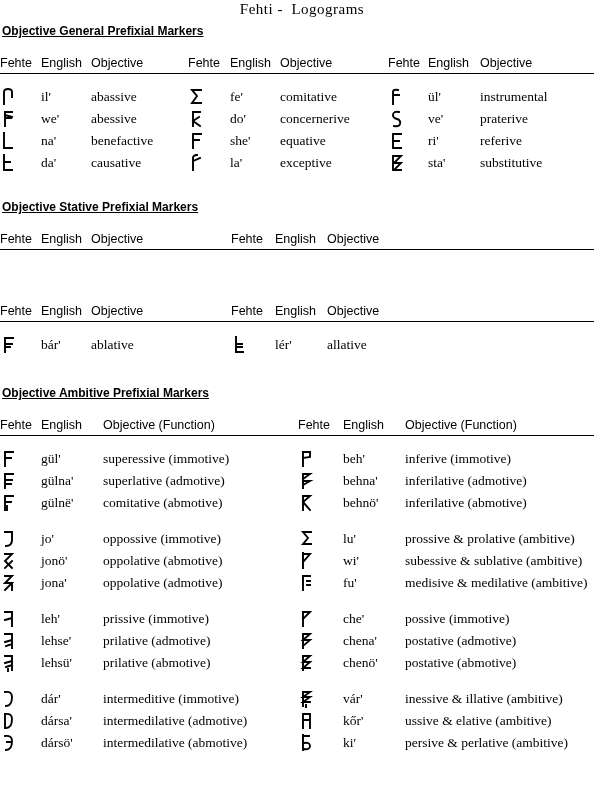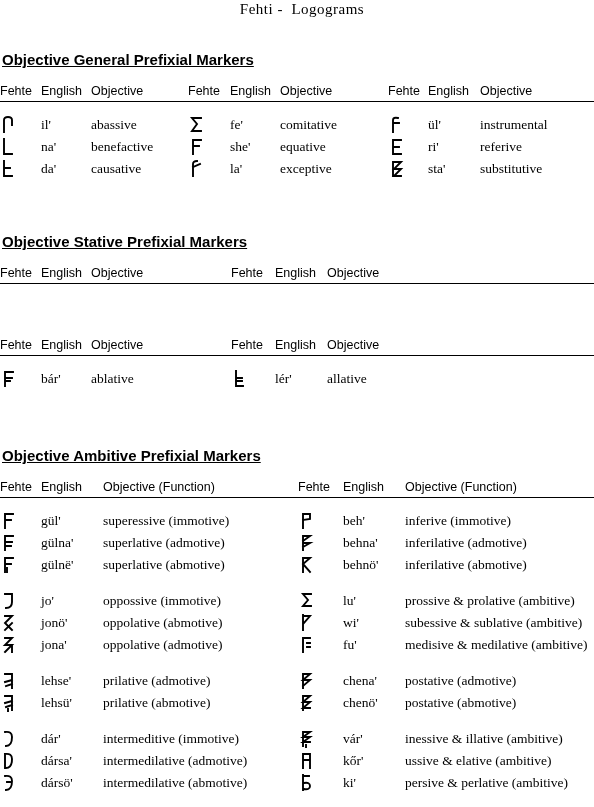--- a/index.html
+++ b/index.html
@@ -28,26 +28,25 @@
     letter-spacing: 0.5px;
     margin: 1px 0 4px 0;
     padding-left: 10px;
     white-space: pre;
   }
   .section {
     margin: 0 0 0 0;
   }
   .section-heading {
     font-family: "Liberation Sans", "DejaVu Sans", sans-serif;
-    font-size: 15px;
+    font-size: 12px;
     font-weight: bold;
     text-decoration: underline;
     padding: 0 2px 1px 2px;
     line-height: 15px;
-    margin-top: 28px;
   }
   table.grid {
     border-collapse: collapse;
     width: 594px;
     table-layout: fixed;
   }
   table.grid th {
     font-family: "Liberation Sans", "DejaVu Sans", sans-serif;
     font-size: 12.5px;
     font-weight: normal;
@@ -140,20 +139,37 @@
               <td>fe'</td>
               <td>comitative</td>
               <td class="glyph"><span class="g"><svg width="18" height="20" viewBox="0 0 16 20">
                     <path d="M4,17 L4,5 Q4,2 9,3 M4,8 L10,8" stroke="#000" stroke-width="1.9" fill="none" stroke-linecap="square" stroke-linejoin="miter"></path>
                   </svg></span></td>
               <td>ül'</td>
               <td>instrumental</td>
             </tr>
             <tr>
               <td class="glyph"><span class="g"><svg width="18" height="20" viewBox="0 0 16 20">
+                    <path d="M11,3 L4,3 L4,17 M4,9 L10,9 M4,6 L11,8" stroke="#000" stroke-width="1.9" fill="none" stroke-linecap="square" stroke-linejoin="miter"></path>
+                  </svg></span></td>
+              <td>we'</td>
+              <td>abessive</td>
+              <td class="glyph"><span class="g"><svg width="18" height="20" viewBox="0 0 16 20">
+                    <path d="M11,3 L4,3 L4,17 M10,8 L4,12 M4,12 L11,17" stroke="#000" stroke-width="1.9" fill="none" stroke-linecap="square" stroke-linejoin="miter"></path>
+                  </svg></span></td>
+              <td>do'</td>
+              <td>concernerive</td>
+              <td class="glyph"><span class="g"><svg width="18" height="20" viewBox="0 0 16 20">
+                    <path d="M10,3 Q4,2 4,6 Q4,9 8,10 Q12,11 11,15 Q10,18 5,17" stroke="#000" stroke-width="1.9" fill="none" stroke-linecap="square" stroke-linejoin="miter"></path>
+                  </svg></span></td>
+              <td>ve'</td>
+              <td>praterive</td>
+            </tr>
+            <tr>
+              <td class="glyph"><span class="g"><svg width="18" height="20" viewBox="0 0 16 20">
                     <path d="M3,2 L3,17 L11,17" stroke="#000" stroke-width="1.9" fill="none" stroke-linecap="square" stroke-linejoin="miter"></path>
                   </svg></span></td>
               <td>na'</td>
               <td>benefactive</td>
               <td class="glyph"><span class="g"><svg width="18" height="20" viewBox="0 0 16 20">
                     <path d="M4,17 L4,3 L12,3 M4,9 L10,9" stroke="#000" stroke-width="1.9" fill="none" stroke-linecap="square" stroke-linejoin="miter"></path>
                   </svg></span></td>
               <td>she'</td>
               <td>equative</td>
               <td class="glyph"><span class="g"><svg width="18" height="20" viewBox="0 0 16 20">
@@ -317,21 +333,21 @@
                     <path d="M4,17 L4,3 L11,3 L4,8 M4,10 L11,10 L4,14" stroke="#000" stroke-width="1.9" fill="none" stroke-linecap="square" stroke-linejoin="miter"></path>
                   </svg></span></td>
               <td>behna'</td>
               <td>inferilative (admotive)</td>
             </tr>
             <tr>
               <td class="glyph"><span class="g"><svg width="18" height="20" viewBox="0 0 16 20">
                     <path d="M12,3 L4,3 L4,17 M4,9 L10,9 M6,13 L6,17" stroke="#000" stroke-width="1.9" fill="none" stroke-linecap="square" stroke-linejoin="miter"></path>
                   </svg></span></td>
               <td>gülnë'</td>
-              <td>superlative (abmotive)</td>
+              <td>comitative (abmotive)</td>
               <td class="glyph"><span class="g"><svg width="18" height="20" viewBox="0 0 16 20">
                     <path d="M4,17 L4,3 L11,3 L4,9 L11,17" stroke="#000" stroke-width="1.9" fill="none" stroke-linecap="square" stroke-linejoin="miter"></path>
                   </svg></span></td>
               <td>behnö'</td>
               <td>inferilative (abmotive)</td>
             </tr>
             <tr>
               <td class="glyph" style="height: 12px;"></td>
               <td></td>
               <td></td>
@@ -375,20 +391,32 @@
               <td>fu'</td>
               <td>medisive &amp; medilative (ambitive)</td>
             </tr>
             <tr>
               <td class="glyph" style="height: 12px;"></td>
               <td></td>
               <td></td>
               <td class="glyph" style="height: 12px;"></td>
               <td></td>
               <td></td>
+            </tr>
+            <tr>
+              <td class="glyph"><span class="g"><svg width="18" height="20" viewBox="0 0 16 20">
+                    <path d="M4,3 L11,3 L11,17 M11,9 L4,11" stroke="#000" stroke-width="1.9" fill="none" stroke-linecap="square" stroke-linejoin="miter"></path>
+                  </svg></span></td>
+              <td>leh'</td>
+              <td>prissive (immotive)</td>
+              <td class="glyph"><span class="g"><svg width="18" height="20" viewBox="0 0 16 20">
+                    <path d="M4,17 L4,3 L11,3 L4,10" stroke="#000" stroke-width="1.9" fill="none" stroke-linecap="square" stroke-linejoin="miter"></path>
+                  </svg></span></td>
+              <td>che'</td>
+              <td>possive (immotive)</td>
             </tr>
             <tr>
               <td class="glyph"><span class="g"><svg width="18" height="20" viewBox="0 0 16 20">
                     <path d="M4,3 L11,3 L11,17 M11,9 L4,11 M11,13 L5,15" stroke="#000" stroke-width="1.9" fill="none" stroke-linecap="square" stroke-linejoin="miter"></path>
                   </svg></span></td>
               <td>lehse'</td>
               <td>prilative (admotive)</td>
               <td class="glyph"><span class="g"><svg width="18" height="20" viewBox="0 0 16 20">
                     <path d="M4,17 L4,3 L11,3 L4,9 L11,9 L4,15" stroke="#000" stroke-width="1.9" fill="none" stroke-linecap="square" stroke-linejoin="miter"></path>
                   </svg></span></td>

